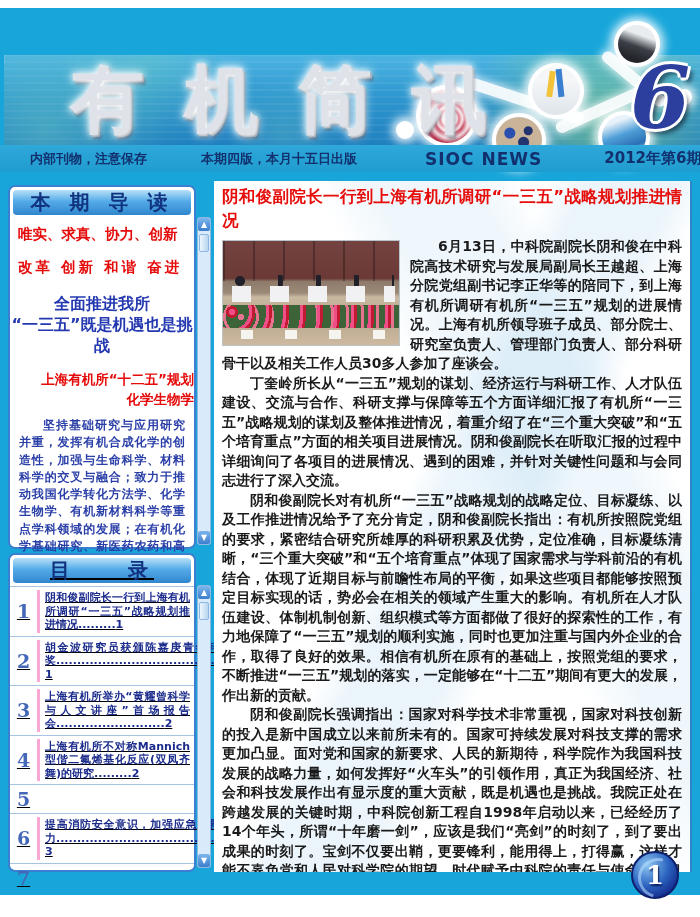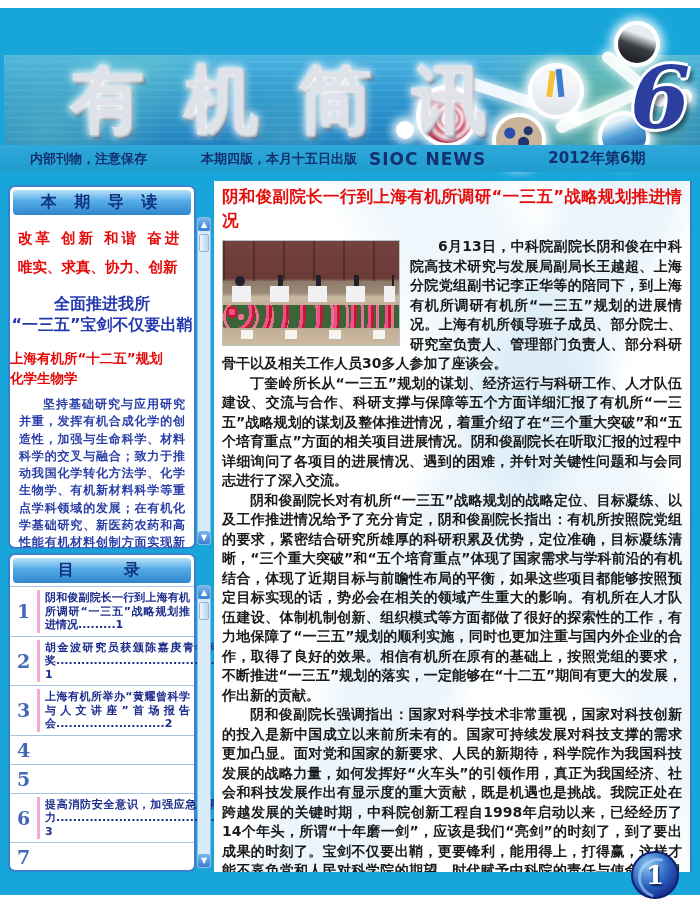--- a/index.html
+++ b/index.html
@@ -32,35 +32,35 @@
       text-shadow:-3px 0 0 #fff,3px 0 0 #fff,0 -3px 0 #fff,0 3px 0 #fff,-2px -2px 0 #fff,2px 2px 0 #fff,5px 5px 4px rgba(0,0,20,.5);}
   .node{position:absolute;border-radius:50%;background:#fff;box-shadow:0 0 10px 4px rgba(255,255,255,.85);overflow:hidden;}
   .node .ph{position:absolute;inset:4px;border-radius:50%;}
   .bar{position:absolute;height:12px;border-radius:6px;background:rgba(255,255,255,.92);box-shadow:0 0 8px 2px rgba(255,255,255,.7);}
 
   .infobar{position:absolute;left:0;top:145px;width:700px;height:27px;
       background:linear-gradient(180deg,#2fa8da,#1f9ccf);display:flex;align-items:center;color:#12306e;gap:12px;}
   .infobar .it{white-space:nowrap;}
   .i-note{margin-left:30px;font-size:13px;}
   .i-ed{margin-left:42px;font-size:13px;}
-  .i-brand{font-size:17px;letter-spacing:1px;}
+  .i-brand{margin-left:56px;font-size:17px;letter-spacing:1px;}
   .i-issue{margin-left:50px;font-size:15px;}
 
   
   .panel{position:absolute;left:8px;width:188px;background:#fff;border:2px solid #3a7fd0;border-radius:7px;box-sizing:border-box;}
   .panel-hd{margin:3px;height:25px;border-radius:4px;display:flex;align-items:center;justify-content:center;
       background:linear-gradient(180deg,#b9e1f7 0%,#55abe8 45%,#2f86cc 100%);
-      color:#11337f;font-size:16px;letter-spacing:6px;}
+      color:#11337f;font-size:20px;letter-spacing:6px;}
   .guide-panel{top:185px;height:364px;}
-  .toc-panel{top:553px;height:319px;}
+  .toc-panel{top:553px;height:319px;text-decoration:underline;}
 
   .slogan{color:#e60b0b;font-size:14.5px;margin:10px 6px 0 8px;white-space:nowrap;}
   .slogan2{letter-spacing:3px;margin-top:14px;}
   .c-head{color:#2438b0;text-align:center;font-size:16px;line-height:21px;margin-top:16px;}
-  .r-head{color:#e60b0b;text-align:left;font-size:13.5px;line-height:20px;margin-top:13px;}
+  .r-head{color:#e60b0b;text-align:right;font-size:13.5px;line-height:20px;margin-top:13px;}
   .guide-body{color:#2a3fa8;font-size:12px;line-height:17.3px;text-align:justify;margin:8px 9px 0 9px;text-indent:2em;}
 
   .toc-row{display:flex;border-top:1px solid #a8c4e4;padding:3px 2px 3px 0;align-items:stretch;}
   .toc-row:first-child{border-top:none;}
   .toc-num{width:27px;flex:0 0 27px;display:flex;align-items:center;justify-content:center;
       font-family:"DejaVu Serif",serif;font-size:19px;color:#4468b8;}
   .toc-txt{flex:1;border-left:3px solid #f9a8d4;padding:1px 2px 1px 5px;
       font-size:11px;line-height:13.5px;color:#1c2c8c;text-align:justify;word-break:break-all;}
 
   
@@ -142,25 +142,25 @@
 
   <div class="infobar">
     <span class="it i-note">内部刊物，注意保存</span>
     <span class="it i-ed">本期四版，本月十五日出版</span>
     <span class="it i-brand">SIOC NEWS</span>
     <span class="it i-issue">2012年第6期</span>
   </div>
 
   <div class="panel guide-panel">
     <div class="panel-hd">本 期 导 读</div>
+    <div class="slogan">唯实、求真、协力、创新</div>
     <div class="slogan slogan2">改革 创新 和谐 奋进</div>
-    <div class="slogan">唯实、求真、协力、创新</div>
     <div class="c-head">
       <div>全面推进我所</div>
-      <div>“一三五”宝剑不仅要出鞘</div>
+      <div>“一三五”既是机遇也是挑战</div>
     </div>
     <div class="r-head">
       <div>上海有机所“十二五”规划</div>
       <div>化学生物学</div>
     </div>
     <div class="guide-body">坚持基础研究与应用研究并重，发挥有机合成化学的创造性，加强与生命科学、材料科学的交叉与融合；致力于推动我国化学转化方法学、化学生物学、有机新材料科学等重点学科领域的发展；在有机化学基础研究、新医药农药和高性能有机材料创制方面实现新的突破；引领有机化学学科前沿的发展，满足国家战略需求，将上海有机所建设成为国际一流的有机化学研究中心。</div>
     <div class="vscroll">
       <div class="sbtn up">▲</div>
       <div class="sthumb"></div>
       <div class="sbtn down">▼</div>
@@ -177,20 +177,21 @@
     <div class="toc-row">
       <div class="toc-num">2</div>
       <div class="toc-txt"><span>胡金波研究员获颁陈嘉庚青年科学奖</span><span>..........................................</span><span>1</span></div>
     </div>
     <div class="toc-row">
       <div class="toc-num">3</div>
       <div class="toc-txt"><span>上海有机所举办“黄耀曾科学与人文讲座”首场报告会</span><span>..........................</span><span>2</span></div>
     </div>
     <div class="toc-row">
       <div class="toc-num">4</div>
+      <div class="toc-txt"><span>上海有机所不对称Mannich型偕二氟烯基化反应(双凤齐舞)的研究</span><span>.........</span><span>2</span></div>
     </div>
     <div class="toc-row">
       <div class="toc-num">5</div>
     </div>
     <div class="toc-row">
       <div class="toc-num">6</div>
       <div class="toc-txt"><span>提高消防安全意识，加强应急自救能力</span><span>..........................................</span><span>3</span></div>
     </div>
     <div class="toc-row">
       <div class="toc-num">7</div>

